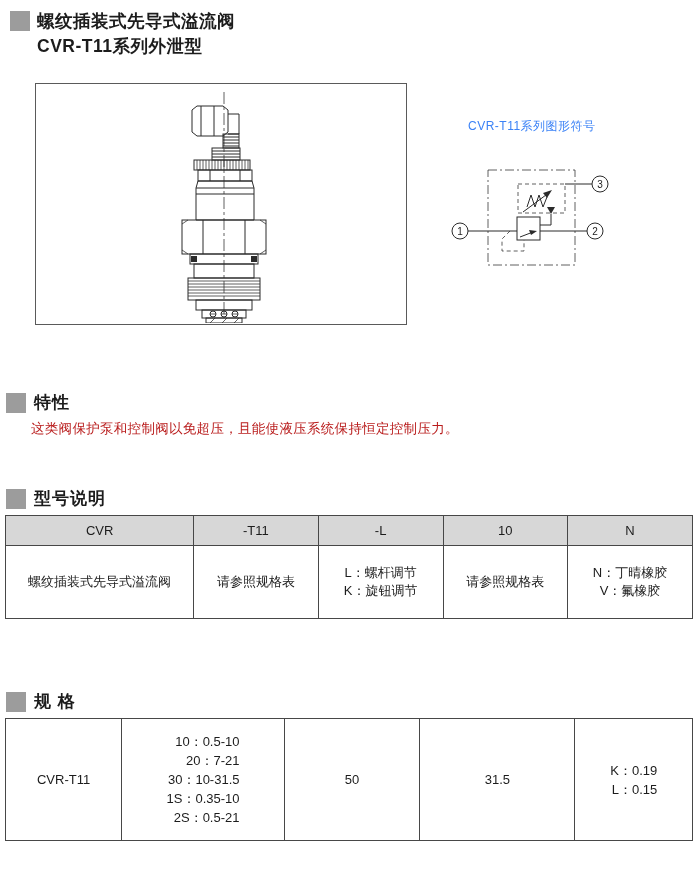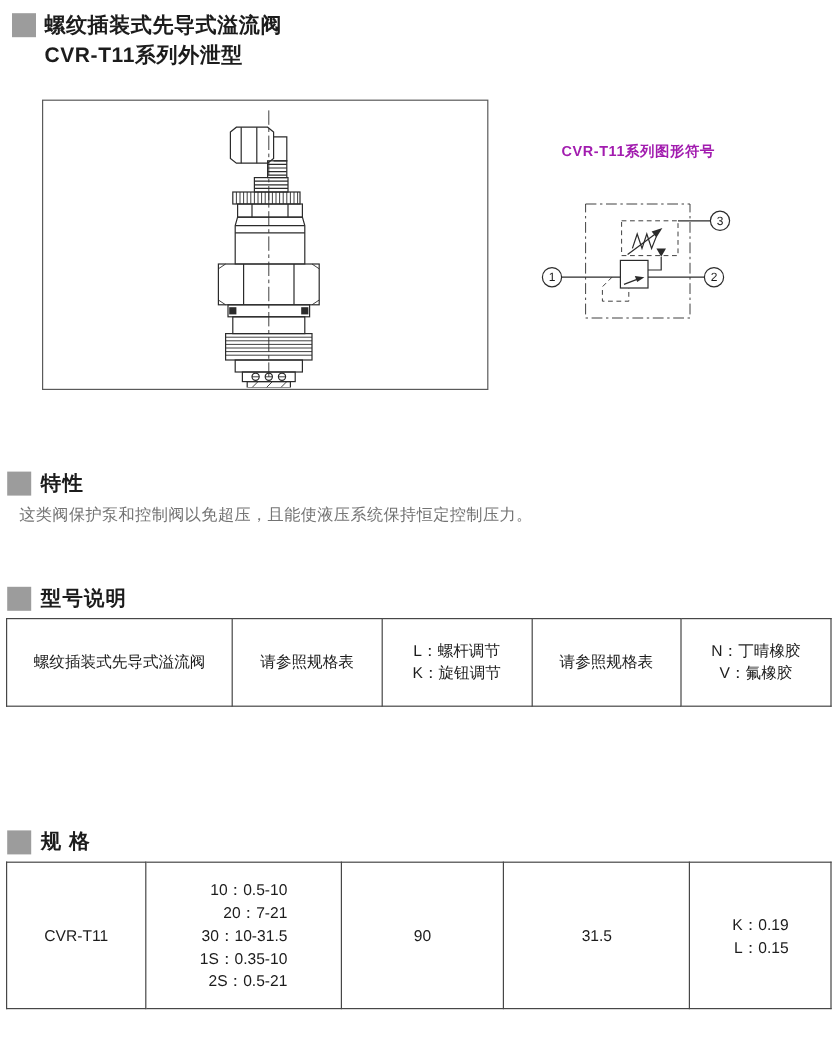--- a/index.html
+++ b/index.html
@@ -18,27 +18,27 @@
   #title-block { position:absolute; left:10px; top:9px; display:flex; }
   #title-block .bullet { margin-top:2px; }
   #title-lines { margin-left:7px; font-size:17.5px; font-weight:bold; line-height:25px; letter-spacing:0.5px; }
   
   #drawing-box {
     position:absolute; left:35px; top:83px; width:372px; height:242px;
     border:1.5px solid #5a5a5a; background:#fff;
   }
   
   #symbol-block { position:absolute; left:440px; top:118px; width:235px; height:175px; }
-  #symbol-caption { margin-left:28px; font-size:12px; color:#a21caf; letter-spacing:0.5px;font-weight:bold; }
+  #symbol-caption { margin-left:28px; font-size:12px; color:#3b82f6; letter-spacing:0.5px; }
   #symbol-svg { position:absolute; left:0; top:47px; }
   
   .section-heading { position:absolute; display:flex; align-items:center; }
   .section-heading .label { margin-left:8px; font-size:17px; font-weight:bold; letter-spacing:1px; }
   #features-heading { left:6px; top:391px; }
-  #features-text { position:absolute; left:16px; top:420px; font-size:13.5px; color:#737373; letter-spacing:0.3px; }
+  #features-text { position:absolute; left:31px; top:420px; font-size:13.5px; color:#b91c1c; letter-spacing:0.3px; }
   #model-heading { left:6px; top:487px; }
   #spec-heading { left:6px; top:690px; }
   
   table { border-collapse:collapse; table-layout:fixed; position:absolute; background:#fff; }
   td { border:1.5px solid #474747; text-align:center; vertical-align:middle; font-size:13px; color:#1c1c1c; padding:0 2px; }
   .hdr { background:#d7d7d7; }
   .ml { white-space:pre-line; line-height:18px; }
   .left-block { display:inline-block; text-align:right; white-space:pre-line; line-height:19px; }
   #model-table { left:5px; top:515px; width:688px; }
   #spec-table  { left:5px; top:718px; width:688px; }
@@ -233,20 +233,27 @@
   </div>
   <table id="model-table">
     <colgroup>
       <col style="width:27.4%">
         <col style="width:18.1%">
         <col style="width:18.2%">
       <col style="width:18.1%">
         <col style="width:18.2%">
     </colgroup>
     <tbody>
+        <tr style="height:30px">
+      <td class="hdr">CVR</td>
+      <td class="hdr">-T11</td>
+      <td class="hdr">-L</td>
+      <td class="hdr">10</td>
+      <td class="hdr">N</td>
+    </tr>
     <tr style="height:73px">
       <td>螺纹插装式先导式溢流阀</td>
       <td>请参照规格表</td>
       <td class="ml">L：螺杆调节
 K：旋钮调节</td>
       <td>请参照规格表</td>
       <td class="ml">N：丁晴橡胶
 V：氟橡胶</td>
     </tr>
   </tbody>
@@ -265,21 +272,21 @@
         <col style="width:17.1%">
     </colgroup>
     <tbody>
     <tr style="height:122px">
       <td>CVR-T11</td>
       <td><span class="left-block">10：0.5-10
 20：7-21
 30：10-31.5
 1S：0.35-10
 2S：0.5-21</span></td>
-      <td>90</td>
+      <td>50</td>
       <td>31.5</td>
       <td><span class="left-block">K：0.19
 L：0.15</span></td>
     </tr>
   </tbody>
     </table>
 
 </div>
 
 </body></html>

